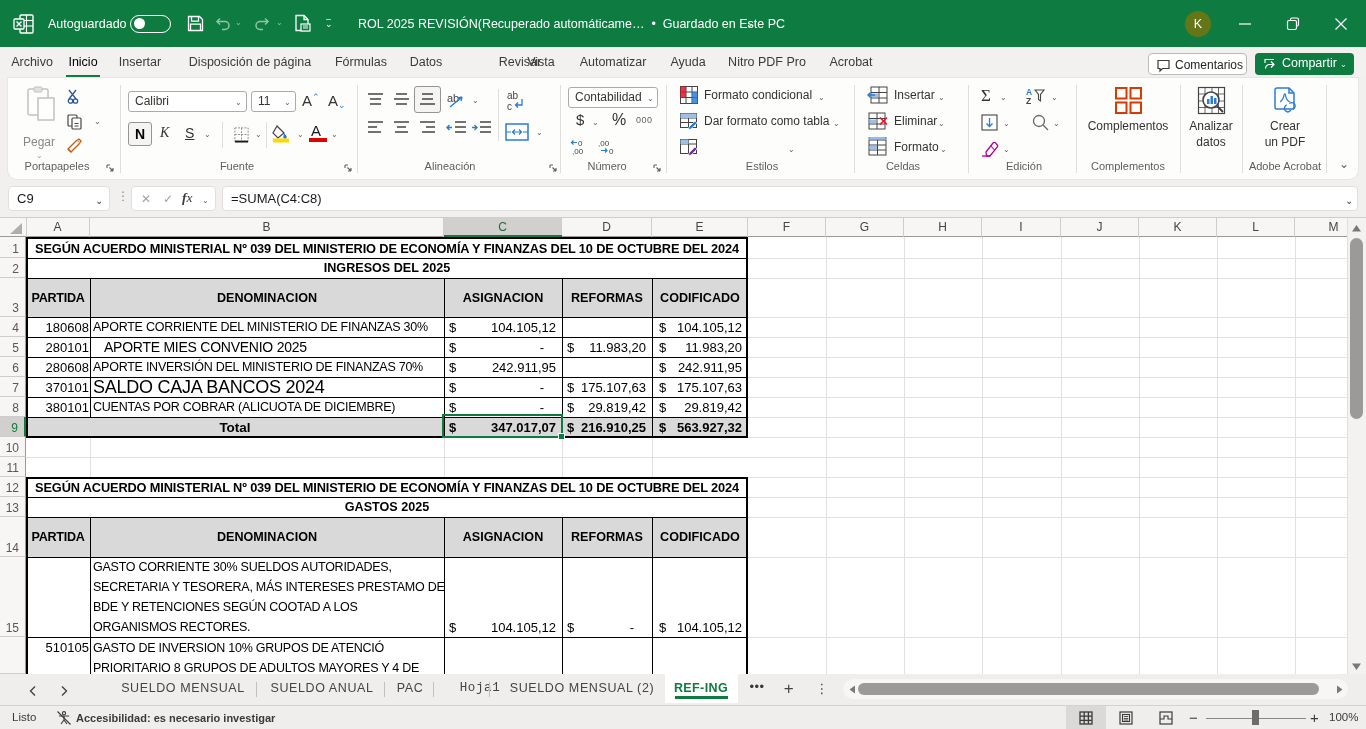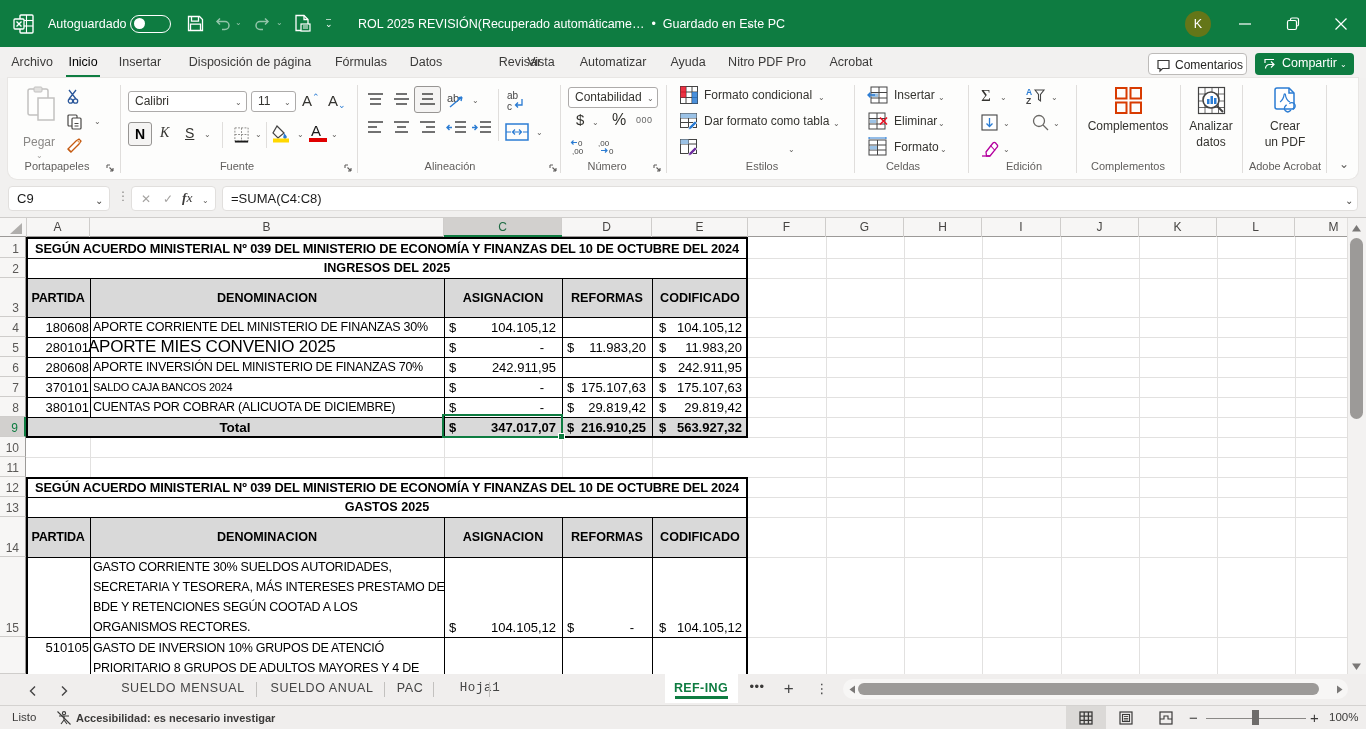--- a/index.html
+++ b/index.html
@@ -499,21 +499,21 @@
 <div class="abs" style="left:93px;top:99px;width:350px;height:20px;font-size:12.5px;letter-spacing:-0.25px;display:flex;align-items:center;white-space:nowrap;overflow:hidden;">APORTE CORRIENTE DEL MINISTERIO DE FINANZAS 30%</div>
 <div class="abs" style="left:444px;top:99px;width:118px;height:20px;font-size:13px;display:flex;align-items:center;justify-content:space-between;padding-left:5px;padding-right:6px;">
       <span>$</span>
       <span style="">104.105,12</span>
     </div>
 <div class="abs" style="left:652px;top:99px;width:96px;height:20px;font-size:13px;display:flex;align-items:center;justify-content:space-between;padding-left:7px;padding-right:6px;">
       <span>$</span>
       <span style="">104.105,12</span>
     </div>
 <div class="abs" style="left:26px;top:119px;width:63px;height:20px;font-size:13px;display:flex;align-items:center;justify-content:flex-end;">280101</div>
-<div class="abs" style="left:88px;top:119px;width:350px;height:20px;font-size:17px;letter-spacing:-0.25px;display:flex;align-items:center;white-space:nowrap;overflow:hidden;">APORTE MIES CONVENIO 2025</div>
+<div class="abs" style="left:104px;top:119px;width:350px;height:20px;font-size:14px;letter-spacing:-0.25px;display:flex;align-items:center;white-space:nowrap;overflow:hidden;">APORTE MIES CONVENIO 2025</div>
 <div class="abs" style="left:444px;top:119px;width:118px;height:20px;font-size:13px;display:flex;align-items:center;justify-content:space-between;padding-left:5px;padding-right:6px;">
       <span>$</span>
       <span style="padding-right:12px;">-</span>
     </div>
 <div class="abs" style="left:562px;top:119px;width:90px;height:20px;font-size:13px;display:flex;align-items:center;justify-content:space-between;padding-left:5px;padding-right:6px;">
       <span>$</span>
       <span style="">11.983,20</span>
     </div>
 <div class="abs" style="left:652px;top:119px;width:96px;height:20px;font-size:13px;display:flex;align-items:center;justify-content:space-between;padding-left:7px;padding-right:6px;">
       <span>$</span>
@@ -523,21 +523,21 @@
 <div class="abs" style="left:93px;top:139px;width:350px;height:20px;font-size:12.5px;letter-spacing:-0.25px;display:flex;align-items:center;white-space:nowrap;overflow:hidden;">APORTE INVERSIÓN DEL MINISTERIO DE FINANZAS 70%</div>
 <div class="abs" style="left:444px;top:139px;width:118px;height:20px;font-size:13px;display:flex;align-items:center;justify-content:space-between;padding-left:5px;padding-right:6px;">
       <span>$</span>
       <span style="">242.911,95</span>
     </div>
 <div class="abs" style="left:652px;top:139px;width:96px;height:20px;font-size:13px;display:flex;align-items:center;justify-content:space-between;padding-left:7px;padding-right:6px;">
       <span>$</span>
       <span style="">242.911,95</span>
     </div>
 <div class="abs" style="left:26px;top:159px;width:63px;height:20px;font-size:13px;display:flex;align-items:center;justify-content:flex-end;">370101</div>
-<div class="abs" style="left:93px;top:159px;width:350px;height:20px;font-size:11px;letter-spacing:-0.25px;display:flex;align-items:center;white-space:nowrap;overflow:hidden;">SALDO CAJA BANCOS 2024</div>
+<div class="abs" style="left:93px;top:159px;width:350px;height:20px;font-size:18px;letter-spacing:-0.25px;display:flex;align-items:center;white-space:nowrap;overflow:hidden;">SALDO CAJA BANCOS 2024</div>
 <div class="abs" style="left:444px;top:159px;width:118px;height:20px;font-size:13px;display:flex;align-items:center;justify-content:space-between;padding-left:5px;padding-right:6px;">
       <span>$</span>
       <span style="padding-right:12px;">-</span>
     </div>
 <div class="abs" style="left:562px;top:159px;width:90px;height:20px;font-size:13px;display:flex;align-items:center;justify-content:space-between;padding-left:5px;padding-right:6px;">
       <span>$</span>
       <span style="">175.107,63</span>
     </div>
 <div class="abs" style="left:652px;top:159px;width:96px;height:20px;font-size:13px;display:flex;align-items:center;justify-content:space-between;padding-left:7px;padding-right:6px;">
       <span>$</span>
@@ -615,20 +615,21 @@
         <path d="M4 1.5 L8.5 6 L4 10.5" fill="none" stroke="#444" stroke-width="1.4"></path>
       </svg></div>
   <div class="sheettab" style="left:183px;">SUELDO MENSUAL</div>
   <div class="abs" style="left:256px;top:8px;width:1px;height:15px;background:#c3c1bf;"></div>
   <div class="sheettab" style="left:322px;">SUELDO ANUAL</div>
   <div class="abs" style="left:384px;top:8px;width:1px;height:15px;background:#c3c1bf;"></div>
   <div class="sheettab" style="left:410px;">PAC</div>
   <div class="abs" style="left:433px;top:8px;width:1px;height:15px;background:#c3c1bf;"></div>
   <div class="sheettab" style="left:480px;font-family:Liberation Mono, monospace;">Hoja1</div>
   <div class="abs" style="left:489px;top:8px;width:1px;height:15px;background:#c3c1bf;"></div>
+  <div class="sheettab" style="left:582px;">SUELDO MENSUAL (2)</div>
   <div class="abs" style="left:665px;top:0;width:73px;height:29px;background:#fff;"></div>
   <div class="sheettab" style="left:701px;color:#0e7c41;font-weight:bold;letter-spacing:0.4px;">REF-ING</div>
   <div class="abs" style="left:675px;top:22px;width:53px;height:3px;background:#0e7c41;"></div>
   <div class="sheettab" style="left:757px;top:-2px;font-size:13px;color:#3b3a39;letter-spacing:0.5px;">•••</div>
   <div class="sheettab" style="left:789px;top:0px;font-size:17px;font-weight:300;color:#444;">+</div>
   <div class="sheettab" style="left:822px;top:0px;font-size:13px;color:#444;">⋮</div>
   <div class="abs" style="left:843px;top:5px;width:505px;height:20px;background:#f7f6f5;border-radius:10px;">
     <svg class="abs" style="left:5px;top:6px" width="9" height="9" viewBox="0 0 9 9">
         <path d="M7 0.5 L1.5 4.5 L7 8.5 Z" fill="#7a7877"></path>
       </svg>

